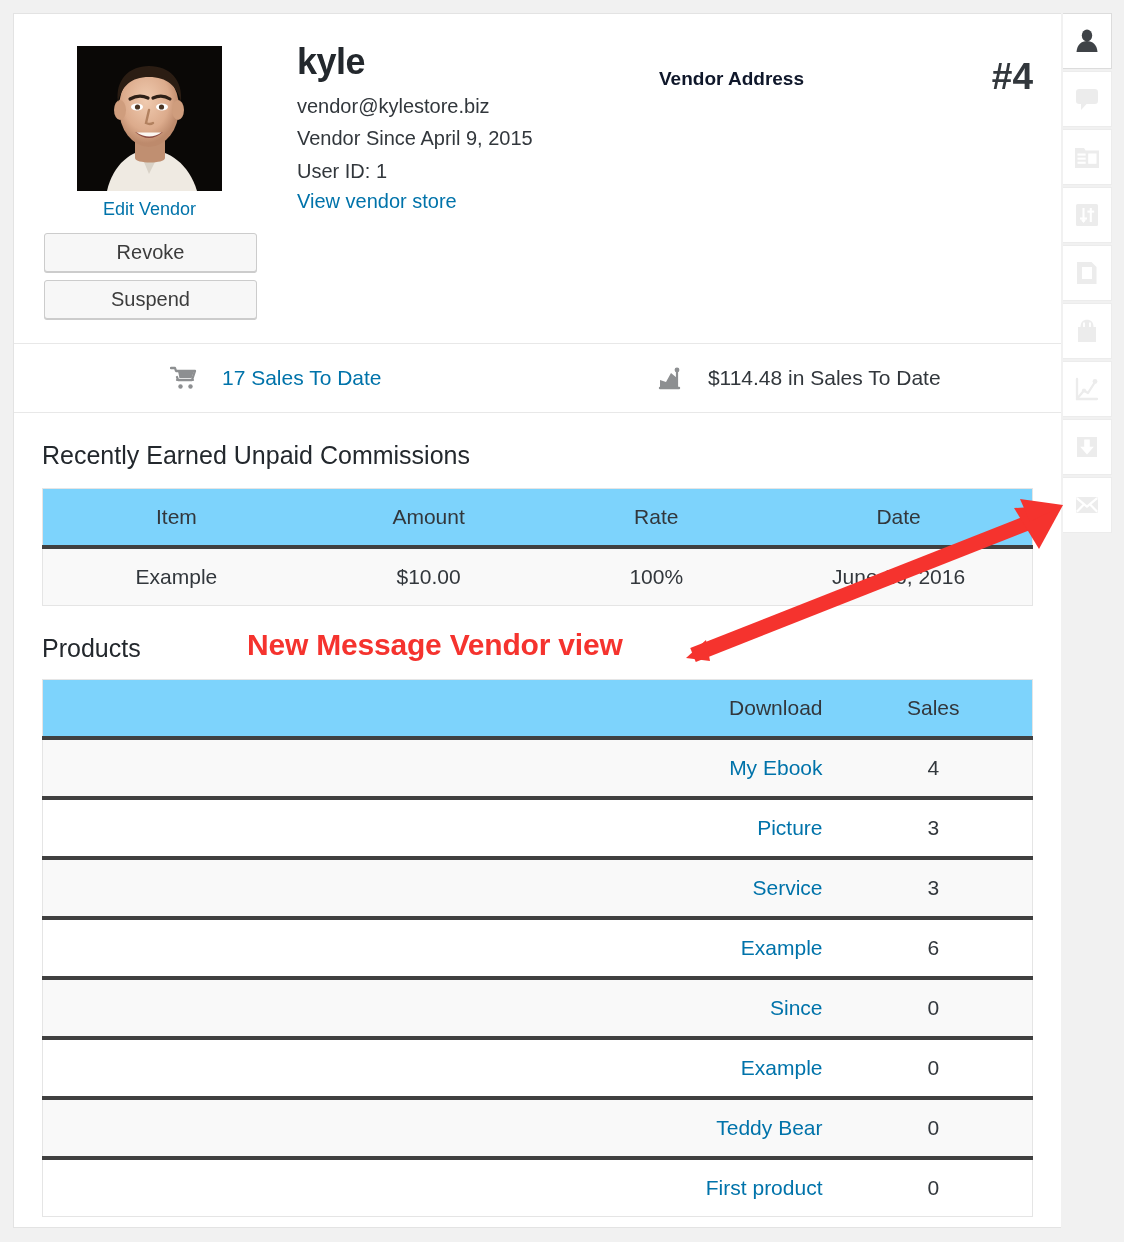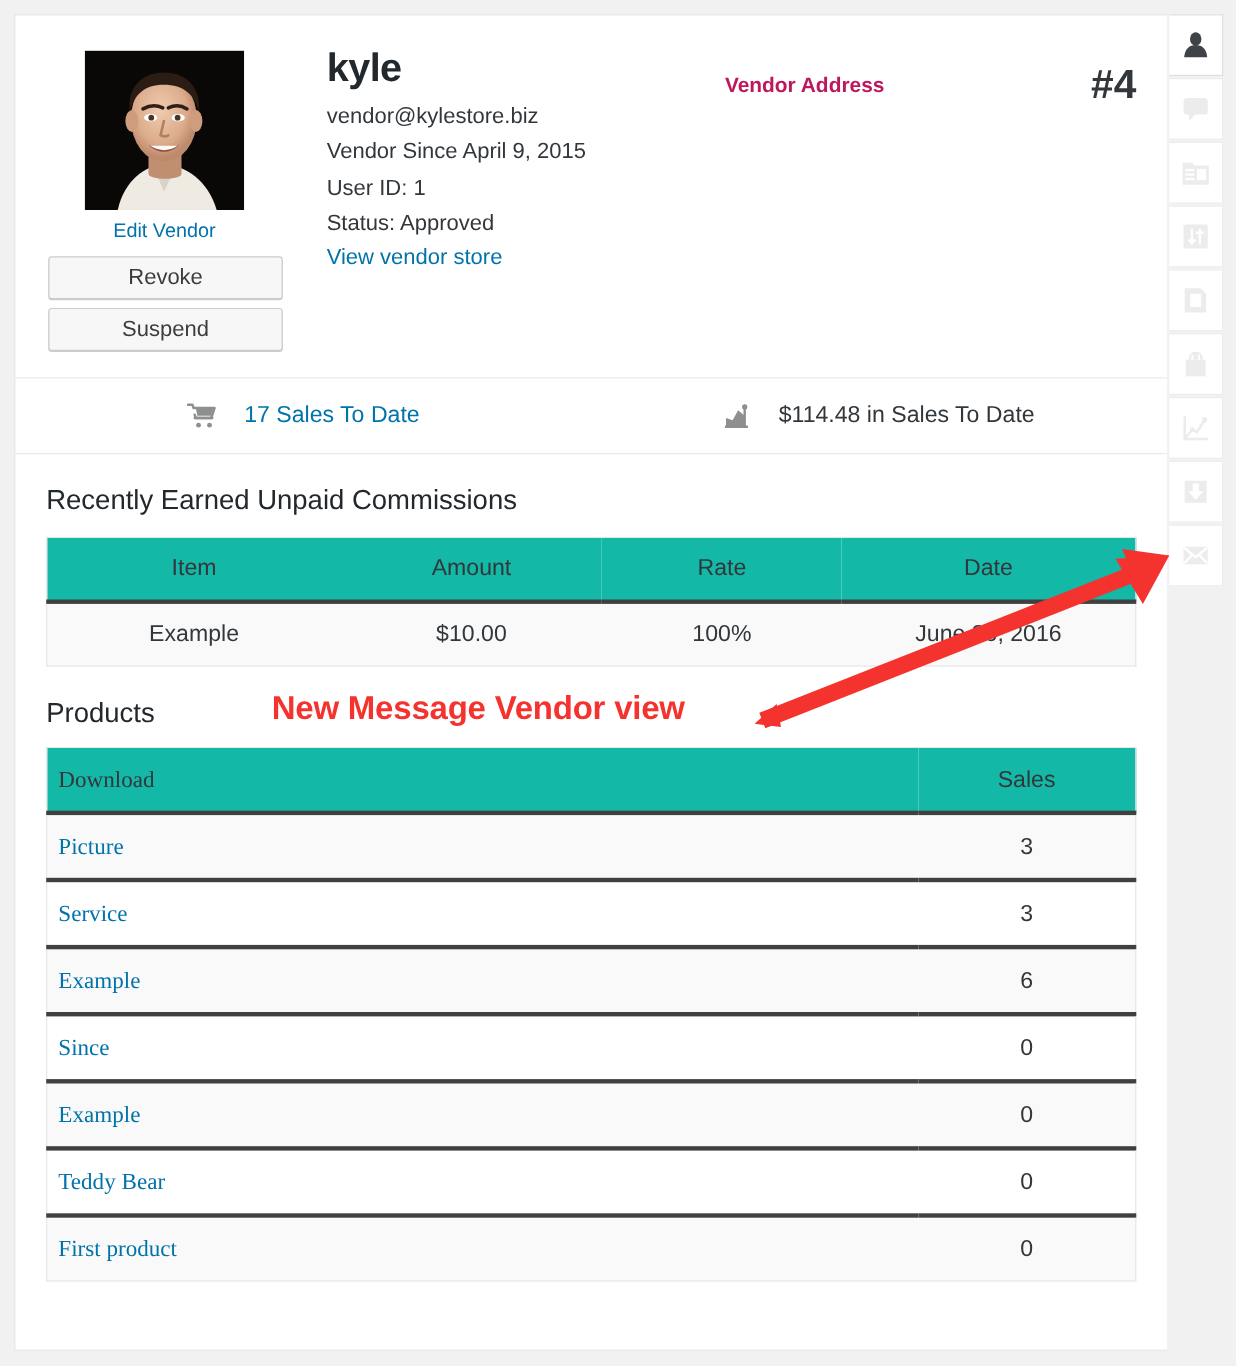--- a/index.html
+++ b/index.html
@@ -104,21 +104,21 @@
   }
 
   .address-col {
     position: absolute;
     left: 645px; top: 54px;
     width: 300px;
   }
   .address-title {
     font-size: 19px;
     font-weight: bold;
-    color: #be185d;
+    color: #0f172a;
   }
   .order-num {
     position: absolute;
     right: 28px; top: 42px;
     font-size: 37px;
     font-weight: bold;
     color: #32373c;
   }
 
   
@@ -160,21 +160,21 @@
     width: 100%;
     border-collapse: collapse;
     border: 1px solid #e5e5e5;
     background: #ffffff;
   }
   table.wp-table thead th {
     font-size: 21px;
     font-weight: normal;
     color: #32373c;
     padding: 16px 12px;
-    background: #14b8a6;
+    background: #7dd3fc;
     border-bottom: 1px solid #e1e1e1;
     text-align: center;
   }
   table.wp-table tbody td {
     font-size: 21px;
     color: #32373c;
     padding: 16px 12px;
     text-align: center;
     border-top: 4px solid #404040;
   }
@@ -182,21 +182,21 @@
   table.wp-table tbody tr:nth-child(even) { background: #ffffff; }
 
   
   .commissions th:nth-child(1), .commissions td:nth-child(1) { width: 27%; }
   .commissions th:nth-child(2), .commissions td:nth-child(2) { width: 24%; }
   .commissions th:nth-child(3), .commissions td:nth-child(3) { width: 22%; }
   .commissions th:nth-child(4), .commissions td:nth-child(4) { width: 27%; }
 
   
   .products th:nth-child(1), .products td:nth-child(1) {
-    text-align: left; padding-left: 10px; width: 80%; font-family: Liberation Serif, serif;
+    text-align: right; padding-left: 34px; width: 80%;
   }
   .products th:nth-child(2), .products td:nth-child(2) {
     text-align: center; width: 20%;
   }
   .products td a {
     color: #0073aa;
     text-decoration: none;
     cursor: pointer;
   }
 
@@ -297,21 +297,20 @@
           <button class="btn">Revoke</button>
           <button class="btn">Suspend</button>
         </div>
       </div>
 
       <div class="info-col">
         <div class="vendor-name">kyle</div>
         <div class="info-line">vendor@kylestore.biz</div>
         <div class="info-line">Vendor Since April 9, 2015</div>
         <div class="info-line">User ID:  1</div>
-        <div class="info-line">Status:  Approved</div>
         <a class="store-link">View vendor store</a>
       </div>
 
       <div class="address-col">
         <div class="address-title">Vendor Address</div>
       </div>
 
       <div class="order-num">#4</div>
     </div>
 
@@ -370,20 +369,24 @@
 
       <table class="wp-table products">
         <thead>
           <tr>
             <th>Download</th>
             <th>Sales</th>
           </tr>
         </thead>
         <tbody id="products-body">
             <tr>
+              <td><a>My Ebook</a></td>
+              <td>4</td>
+            </tr>
+            <tr>
               <td><a>Picture</a></td>
               <td>3</td>
             </tr>
             <tr>
               <td><a>Service</a></td>
               <td>3</td>
             </tr>
             <tr>
               <td><a>Example</a></td>
               <td>6</td>

